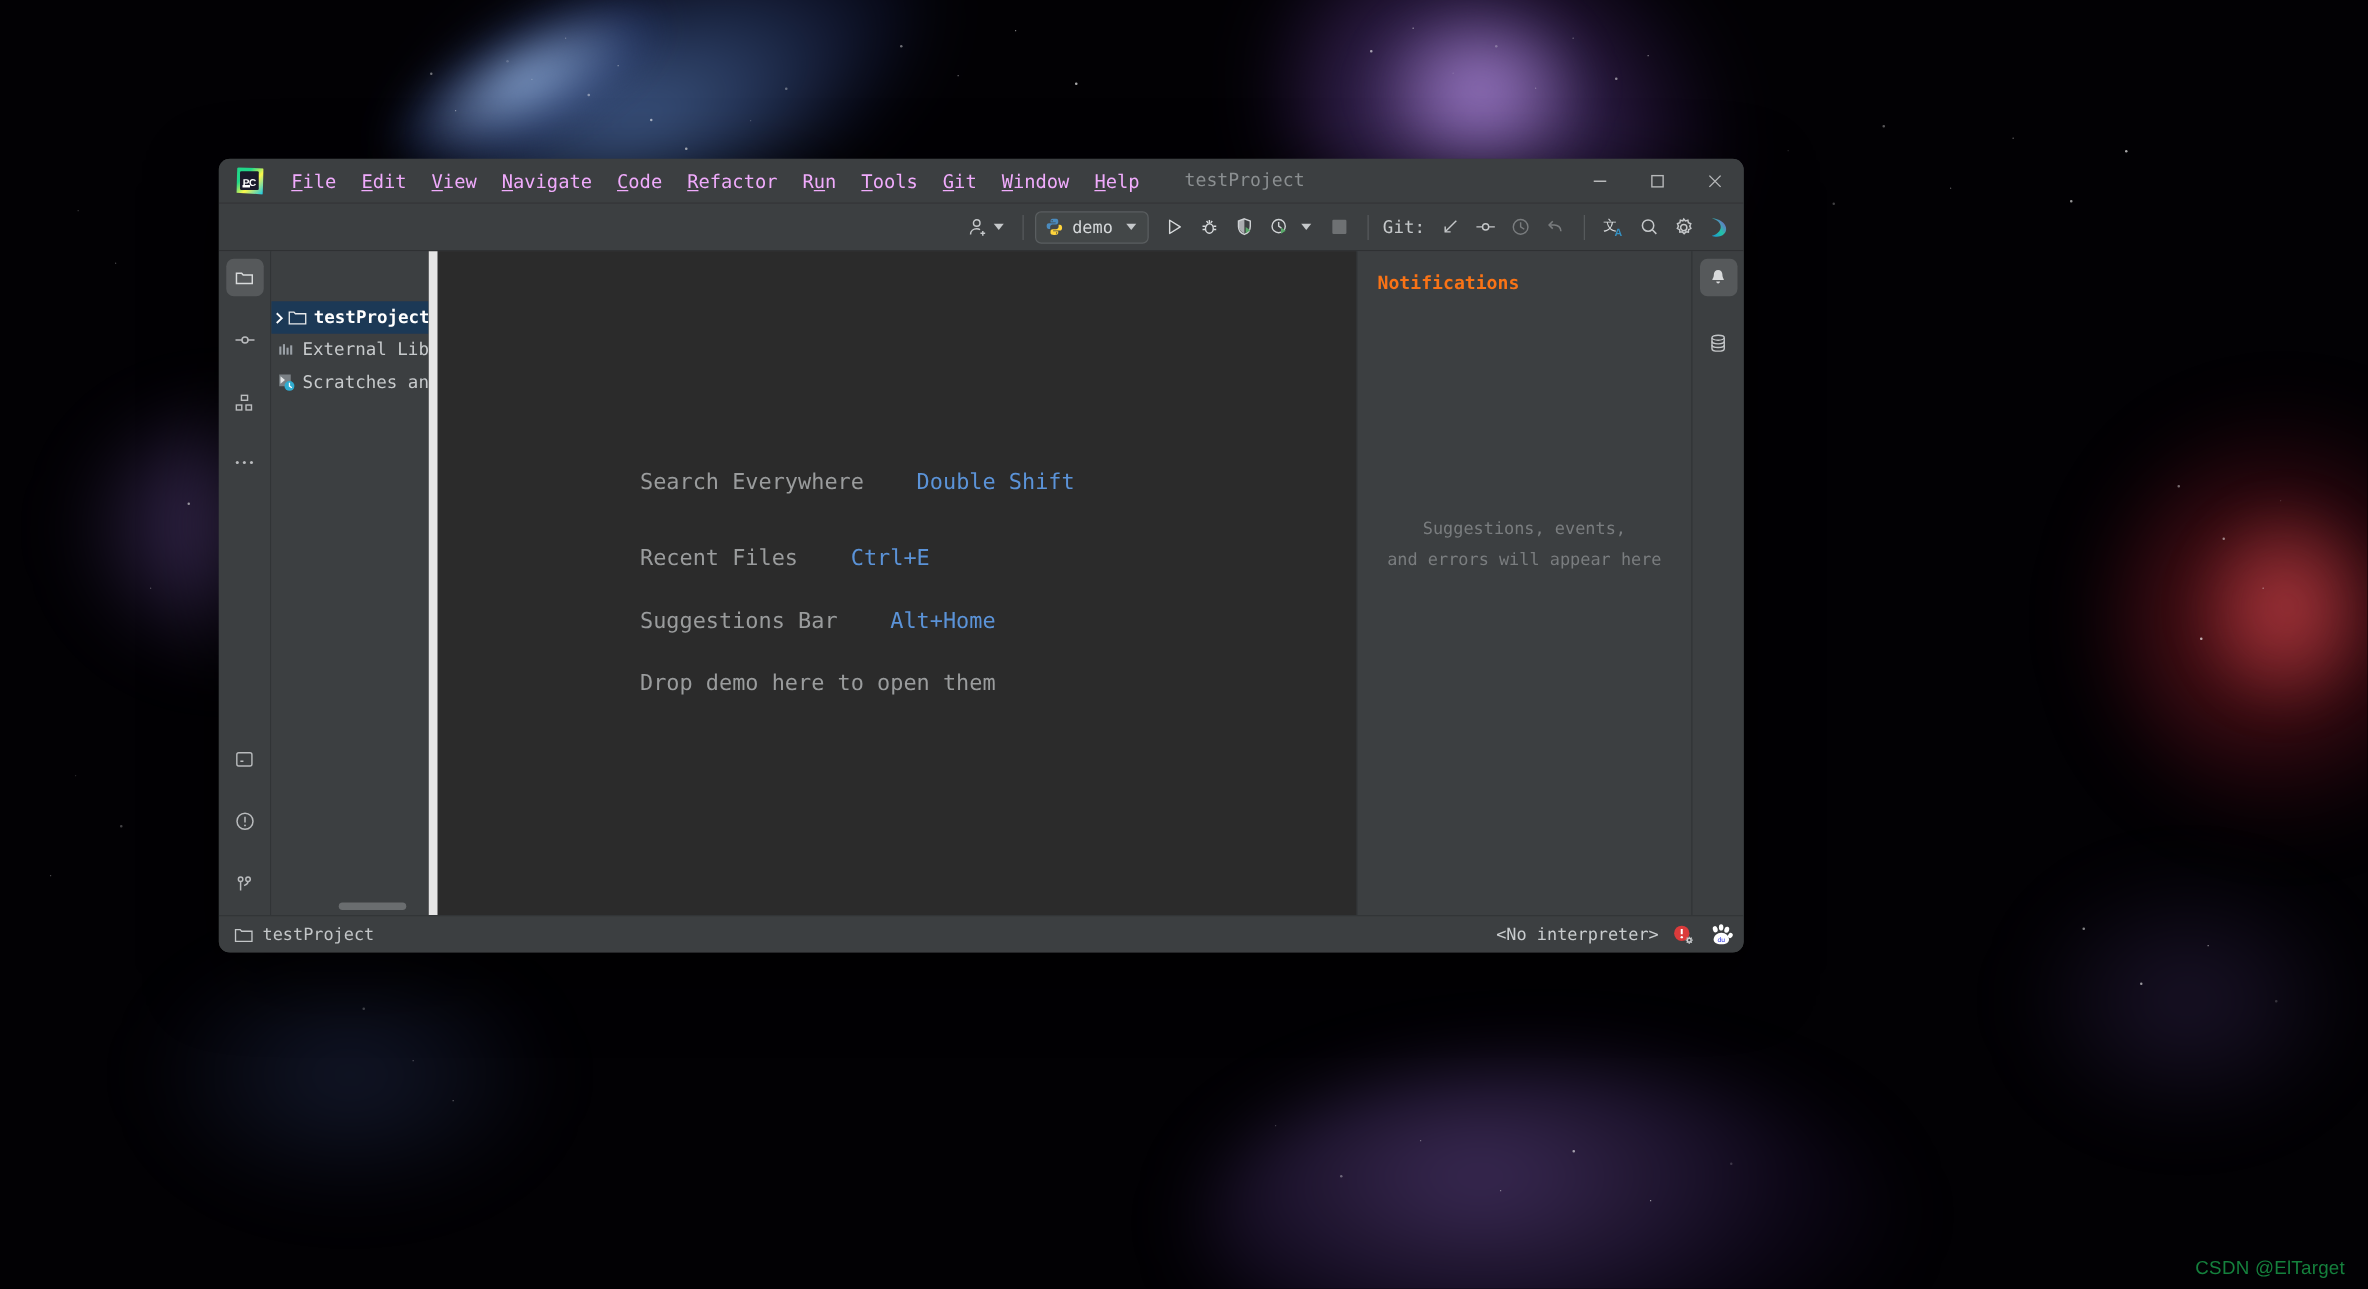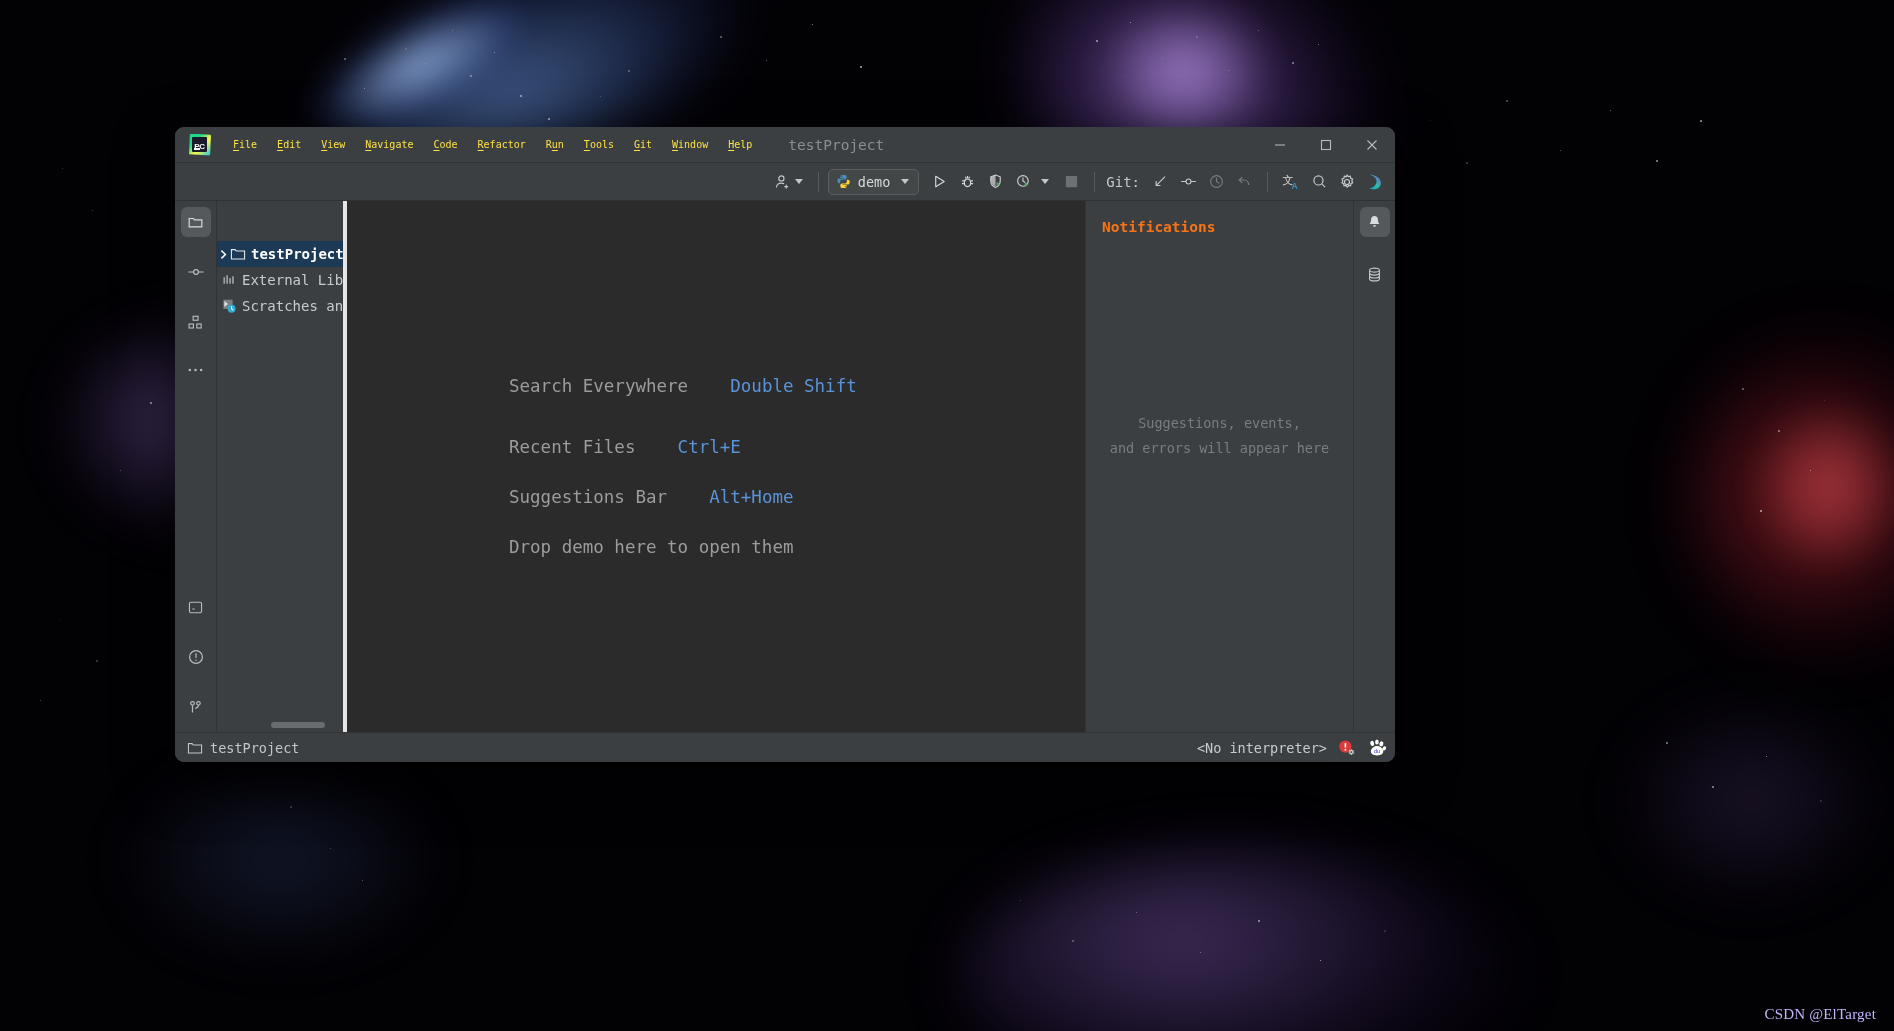--- a/index.html
+++ b/index.html
@@ -115,21 +115,21 @@
   #pc-logo .pc {
     color: #fff; font-size: 8px; font-weight: bold; line-height: 11px;
     font-family: "Liberation Sans", sans-serif; letter-spacing: -0.3px;
   }
   #pc-logo .bar {
     position: absolute; left: 5px; bottom: 6px; width: 6px; height: 2px;
     background: #fff;
   }
   #menu { display: flex; align-items: center; gap: 0; }
   .menu-item {
-    font-size: 10px; color: #fde047; padding: 4px 10px;
+    font-size: 15px; color: #f0abfc; padding: 4px 10px;
     cursor: default; white-space: nowrap;
   }
   .menu-item u { text-decoration-thickness: 1px; text-underline-offset: 2px; }
   #win-title {
     font-size: 14.5px; color: #8b8f91; margin-left: 26px; white-space: nowrap;
   }
   #wincontrols { margin-left: auto; display: flex; align-items: center; height: 36px; }
   .wc {
     width: 46px; height: 36px; display: flex; align-items: center; justify-content: center;
     color: #b8babb;
@@ -200,21 +200,21 @@
     position: absolute; left: 54px; bottom: 4px; width: 54px; height: 6px;
     background: #6a6d6f; border-radius: 3px;
   }
 
   
   #editor {
     flex: 1 1 auto; min-width: 0;
     background: #2b2b2b;
     position: relative;
     display: flex; align-items: center; justify-content: center;
-    border-left: 4px solid #e5e5e5;
+    border-left: 7px solid #e5e5e5;
   }
   #placeholder { width: 100%; padding-left: 162px; }
   .ph-row {
     font-size: 17.5px; line-height: 39px; color: #9a9c9d;
     white-space: nowrap;
   }
   .ph-row .key { color: #5b93d8; }
   .ph-gap { height: 11px; }
 
   
@@ -253,22 +253,22 @@
     font-size: 13.5px; color: #c3c6c8;
   }
   #sb-left { display: flex; align-items: center; gap: 7px; }
   #sb-right { margin-left: auto; display: flex; align-items: center; gap: 9px; }
   #no-interp { color: #c9ccce; }
   .sb-badge { display:flex; align-items:center; }
 
   
   #watermark {
     position: absolute; right: 18px; bottom: 8px;
-    font-family: Liberation Serif, serif;
-    font-size: 15px; color: #c4b5fd;
+    font-family: Liberation Sans, sans-serif;
+    font-size: 15px; color: #15803d;
     letter-spacing: 0.2px;
   }
 </style>
 </head>
 <body>
 
 <div id="desktop">
   <div class="neb neb-a"></div>
   <div class="neb neb-a2"></div>
   <div class="neb neb-b"></div>

